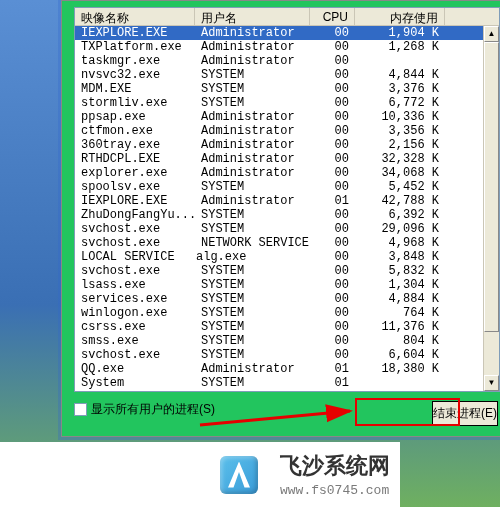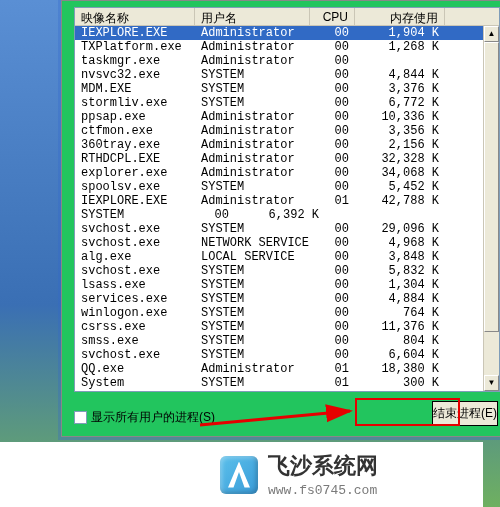--- a/index.html
+++ b/index.html
@@ -100,21 +100,21 @@
       border: 1px solid #fff;
       border-right-color: #888;
       border-bottom-color: #888;
     }
     .bottom-area {
       position: absolute;
       left: 12px;
       bottom: 10px;
       right: 12px;
       display: flex;
-      align-items: flex-end;
+      align-items: flex-start;
       justify-content: space-between;
     }
     .checkbox-wrap {
       display: flex;
       align-items: center;
       gap: 4px;
       font-size: 12px;
     }
     .checkbox {
       width: 13px;
@@ -143,26 +143,27 @@
       left: 195px;
       top: 395px;
       width: 170px;
       height: 40px;
       pointer-events: none;
     }
     .footer {
       position: absolute;
       left: 0;
       bottom: 0;
-      width: 483px;
+      width: 400px;
       height: 65px;
       background: #fff;
       display: flex;
       align-items: center;
       padding-left: 220px;
+      gap: 12px;
     }
     .logo {
       width: 38px;
       height: 38px;
       border-radius: 6px;
       background: linear-gradient(135deg, #5bc0eb, #3a9bd8);
       margin-right: 10px;
       position: relative;
       box-shadow: inset -2px -2px 4px rgba(0,0,0,0.2), inset 2px 2px 4px rgba(255,255,255,0.3);
     }
@@ -272,39 +273,40 @@
           <div class="cell col-cpu">00</div>
           <div class="cell col-mem">5,452 K</div>
         </div>
         <div class="row">
           <div class="cell col-img">IEXPLORE.EXE</div>
           <div class="cell col-user">Administrator</div>
           <div class="cell col-cpu">01</div>
           <div class="cell col-mem">42,788 K</div>
         </div>
         <div class="row">
+          <div class="cell col-img">ZhuDongFangYu...</div>
           <div class="cell col-user">SYSTEM</div>
           <div class="cell col-cpu">00</div>
           <div class="cell col-mem">6,392 K</div>
         </div>
         <div class="row">
           <div class="cell col-img">svchost.exe</div>
           <div class="cell col-user">SYSTEM</div>
           <div class="cell col-cpu">00</div>
           <div class="cell col-mem">29,096 K</div>
         </div>
         <div class="row">
           <div class="cell col-img">svchost.exe</div>
           <div class="cell col-user">NETWORK SERVICE</div>
           <div class="cell col-cpu">00</div>
           <div class="cell col-mem">4,968 K</div>
         </div>
         <div class="row">
+          <div class="cell col-user">LOCAL SERVICE</div>
           <div class="cell col-img">alg.exe</div>
-          <div class="cell col-user">LOCAL SERVICE</div>
           <div class="cell col-cpu">00</div>
           <div class="cell col-mem">3,848 K</div>
         </div>
         <div class="row">
           <div class="cell col-img">svchost.exe</div>
           <div class="cell col-user">SYSTEM</div>
           <div class="cell col-cpu">00</div>
           <div class="cell col-mem">5,832 K</div>
         </div>
         <div class="row">
@@ -346,21 +348,20 @@
         <div class="row">
           <div class="cell col-img">QQ.exe</div>
           <div class="cell col-user">Administrator</div>
           <div class="cell col-cpu">01</div>
           <div class="cell col-mem">18,380 K</div>
         </div>
         <div class="row">
           <div class="cell col-img">System</div>
           <div class="cell col-user">SYSTEM</div>
           <div class="cell col-cpu">01</div>
-          <div class="cell col-mem">300 K</div>
         </div>
       </div>
     <div class="scrollbar">
       <div class="scroll-btn">▲</div>
       <div class="scroll-thumb"></div>
       <div class="scroll-btn" style="position:absolute;bottom:0;left:0;right:0">▼</div>
     </div>
   </div>
   <div class="bottom-area">
     <div class="checkbox-wrap">

